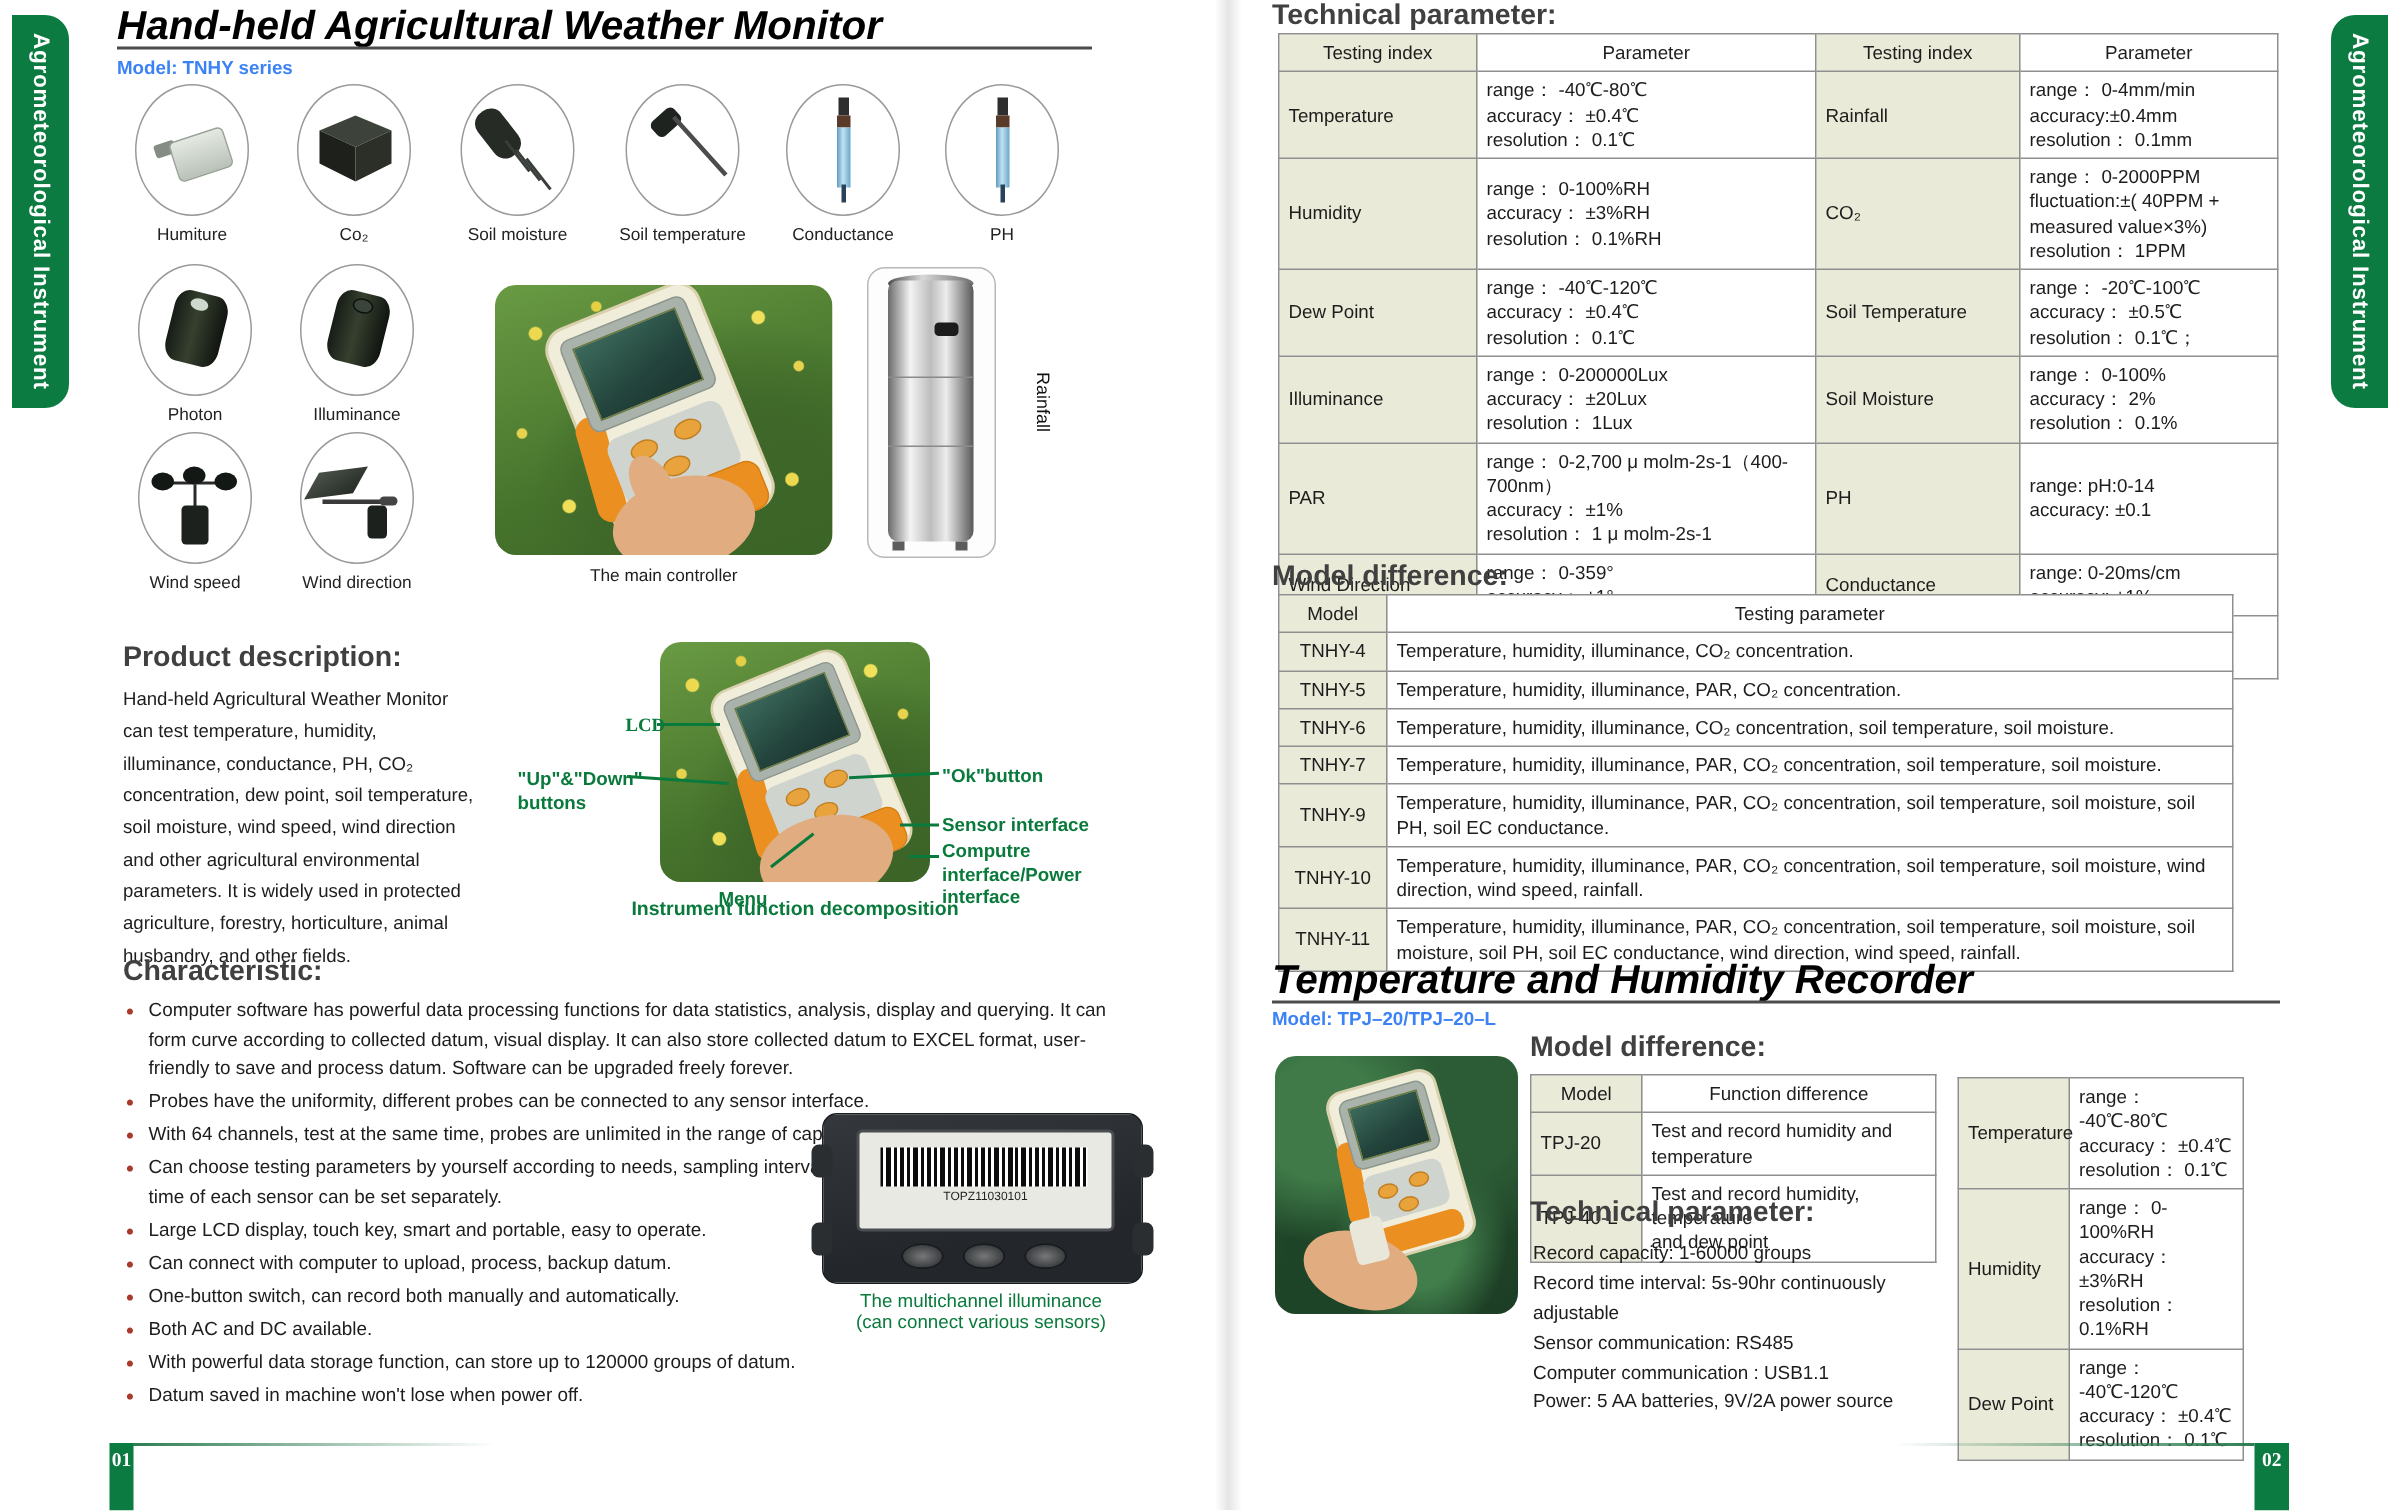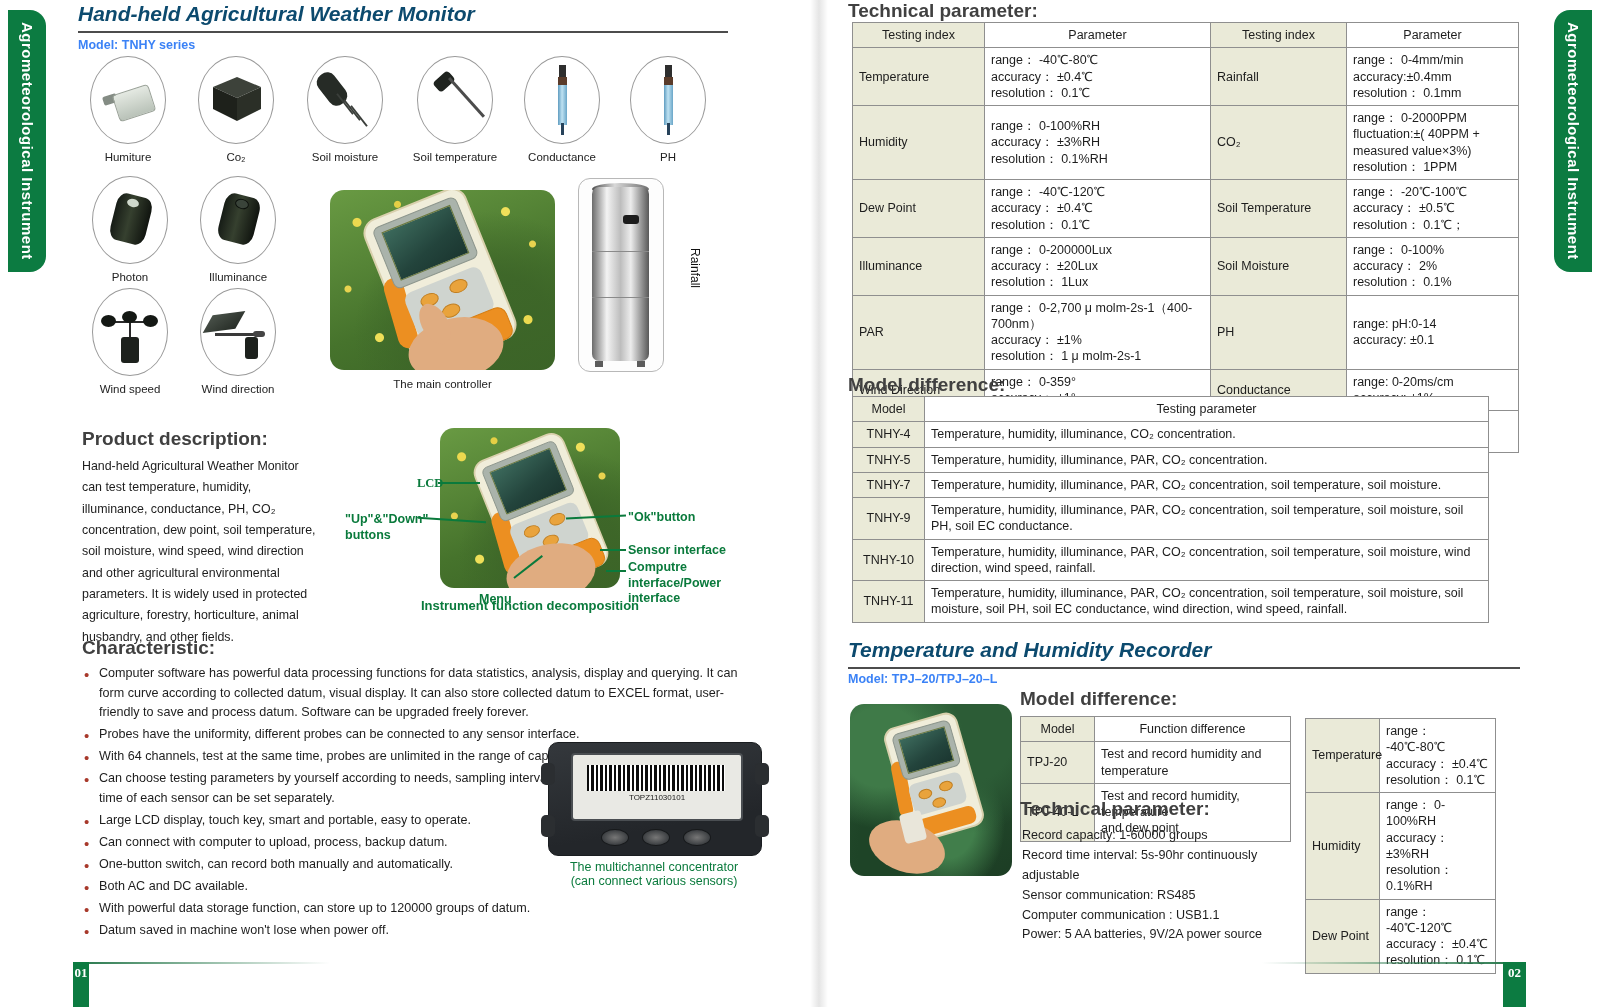--- a/index.html
+++ b/index.html
@@ -11,21 +11,21 @@
 
   
   .vtab{background:#0c7b41;color:#fff;display:flex;align-items:center;justify-content:center;
         writing-mode:vertical-rl;text-orientation:mixed;font-weight:bold;font-size:15px;letter-spacing:.5px;}
   .vtab-l{left:8px;top:10px;width:38px;height:262px;border-radius:0 16px 16px 0;}
   .vtab-r{left:1554px;top:10px;width:38px;height:262px;border-radius:16px 0 0 16px;}
   .gutter{left:810px;top:0;width:18px;height:1007px;
           background:linear-gradient(90deg,rgba(0,0,0,0),rgba(0,0,0,.10) 50%,rgba(0,0,0,0));}
 
   
-  .page-title{font-size:21px;font-weight:bold;font-style:italic;color:#0c4a6e;}
+  .page-title{font-size:27px;font-weight:bold;font-style:italic;color:#000000;}
   .rule{height:2px;background:#4c4c4c;}
   .sec-head{font-size:19px;font-weight:bold;color:#404040;}
   .model-line{font-size:12.5px;font-weight:bold;color:#3b82f6;}
 
   
   .sensor{width:110px;text-align:center;font-size:11.5px;color:#222;}
   .oval{position:relative;width:74px;height:86px;border:1px solid #9a9a9a;border-radius:50%;
         margin:0 auto 7px auto;background:#fff;overflow:hidden;}
   .sensor .lbl{display:block;}
 
@@ -317,21 +317,21 @@
     <div class="conc-ear" style="left:-8px;bottom:18px;"></div>
     <div class="conc-ear" style="right:-8px;bottom:18px;"></div>
     <div class="conc-face">
       <div class="barcode"></div>
       <div class="conc-label">TOPZ11030101</div>
     </div>
     <div class="conc-port" style="left:52px;"></div>
     <div class="conc-port" style="left:93px;"></div>
     <div class="conc-port" style="left:134px;"></div>
   </div>
-  <div class="abs center pre" style="left:536px;top:860px;width:236px;font-size:12.5px;color:#0a7a3c;">The multichannel concentrator
+  <div class="abs center pre" style="left:536px;top:860px;width:236px;font-size:12.5px;color:#0a7a3c;">The multichannel illuminance
 (can connect various sensors)</div>
 
   <div class="abs" style="left:88px;top:962px;width:242px;height:2px;background:linear-gradient(90deg,#2f7d52,rgba(255,255,255,0));"></div>
   <div class="abs page-no" style="left:73px;top:962px;width:16px;height:45px;">01</div>
 
   <div class="abs sec-head" style="left:848px;top:0px;">Technical parameter:</div>
 
   <table class="t abs" style="left:852px;top:22px;width:666px;">
     <colgroup>
         <col style="width:132px">
@@ -430,20 +430,24 @@
     </tr>
     <tr>
       <td class="beige tc">TNHY-4</td>
       <td>Temperature, humidity, illuminance, CO₂ concentration.</td>
     </tr>
     <tr>
       <td class="beige tc">TNHY-5</td>
       <td>Temperature, humidity, illuminance, PAR, CO₂ concentration.</td>
     </tr>
     <tr>
+      <td class="beige tc">TNHY-6</td>
+      <td>Temperature, humidity, illuminance, CO₂ concentration, soil temperature, soil moisture.</td>
+    </tr>
+    <tr>
       <td class="beige tc">TNHY-7</td>
       <td>Temperature, humidity, illuminance, PAR, CO₂ concentration, soil temperature, soil moisture.</td>
     </tr>
     <tr>
       <td class="beige tc">TNHY-9</td>
       <td>Temperature, humidity, illuminance, PAR, CO₂ concentration, soil temperature, soil moisture, soil PH, soil EC conductance.</td>
     </tr>
     <tr>
       <td class="beige tc">TNHY-10</td>
       <td>Temperature, humidity, illuminance, PAR, CO₂ concentration, soil temperature, soil moisture, wind direction, wind speed, rainfall.</td>

